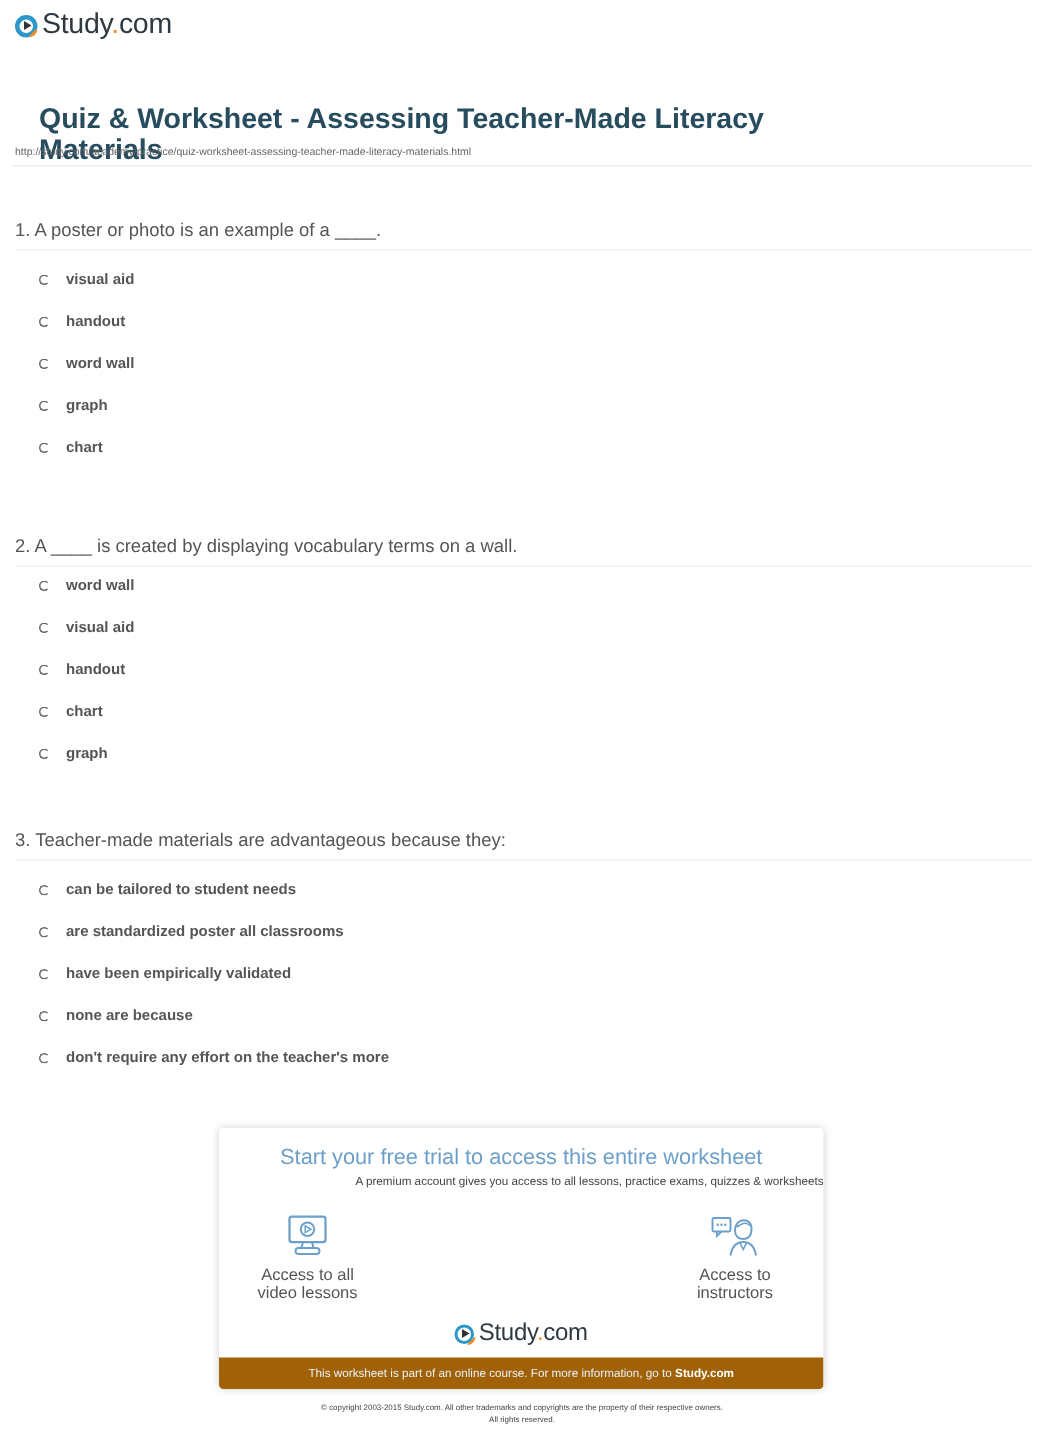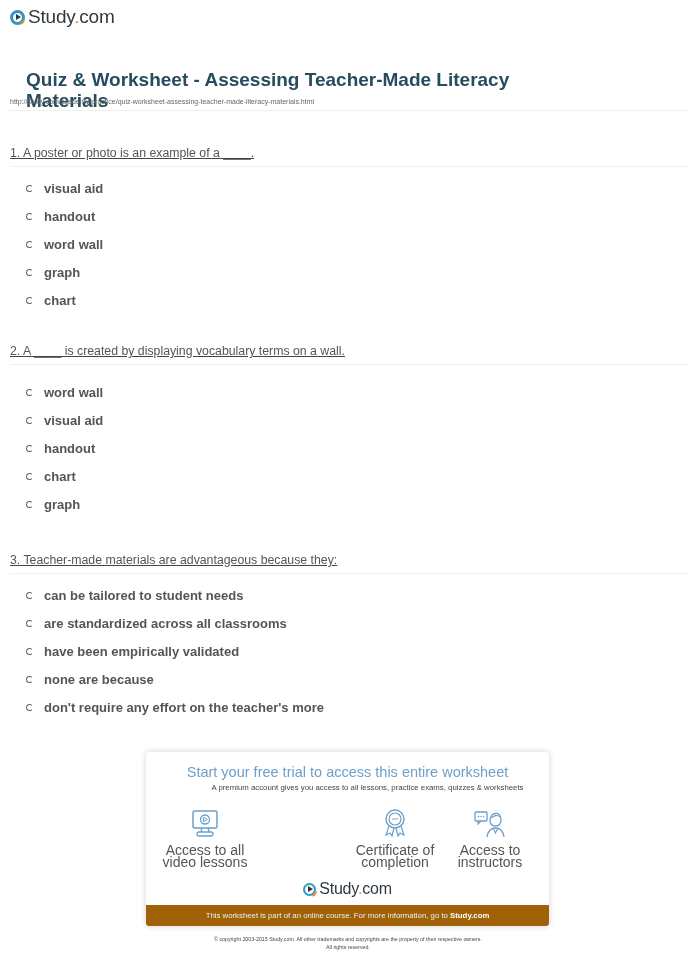--- a/index.html
+++ b/index.html
@@ -6,30 +6,30 @@
   body { width: 696px; height: 970px; position: relative; overflow: hidden; font-family: "Liberation Sans", sans-serif; color: #444; }
   .logo { position: absolute; left: 10px; top: 6px; display: flex; align-items: center; }
   .logo-mark { width: 15px; height: 15px; border-radius: 50%; border: 3px solid #2c97c9; box-sizing: border-box; position: relative; margin-right: 3px; }
   .logo-mark::before { content: ""; position: absolute; left: 2.5px; top: 1.5px; width: 0; height: 0; border-left: 5px solid #333; border-top: 3px solid transparent; border-bottom: 3px solid transparent; }
   .logo-mark::after { content: ""; position: absolute; right: -3px; bottom: -3px; width: 6px; height: 6px; background: #f68b1f; border-radius: 0 0 6px 0; clip-path: polygon(100% 0, 100% 100%, 0 100%); }
   .logo-text { font-size: 19px; color: #2f3a40; letter-spacing: -0.2px; }
   .logo-text .dot { color: #f68b1f; }
   .title { position: absolute; left: 10px; top: 53px; width: 560px; font-size: 19px; font-weight: bold; color: #264c5e; line-height: 21px; margin: 16px; }
   .url { position: absolute; left: 10px; top: 98px; font-size: 7px; color: #666; }
   .hr-top { position: absolute; left: 8px; right: 8px; top: 110px; border-top: 1px solid #eee; }
-  .question { position: absolute; left: 10px; right: 8px; text-decoration: underline; }
+  .question { position: absolute; left: 10px; right: 8px; }
   .q-text { font-size: 12.3px; color: #555; padding-bottom: 6px; border-bottom: 1px solid #f0f0f0; }
-  .option { position: absolute; left: 26px; display: flex; align-items: center; font-size: 13px; font-weight: bold; color: #555; }
+  .option { position: absolute; left: 26px; display: flex; align-items: center; font-size: 10px; font-weight: bold; color: #555; }
   .radio { width: 5px; height: 5px; border-radius: 50%; border: 1.3px solid #666; border-right-color: transparent; margin-right: 11px; }
   .cta { position: absolute; left: 146px; top: 752px; width: 403px; height: 174px; background: #fff; box-shadow: 0 0 6px rgba(0,0,0,0.18); border-radius: 3px; overflow: hidden; }
   .cta-title { position: absolute; left: 0; right: 0; top: 12px; text-align: center; font-size: 14.5px; color: #6c9fc9; }
-  .cta-sub { position: absolute; left: 0; right: 0; top: 31px; text-align: center; font-size: 7.8px; color: #444; padding-left: 40px; }
+  .cta-sub { position: absolute; left: 0; right: 0; top: 31px; text-align: right; font-size: 7.8px; color: #444; padding-left: 40px; }
   .feature { position: absolute; top: 56px; width: 96px; text-align: center; }
   .feature svg { display: block; margin: 0 auto; }
-  .feature-label { margin-top: 6px; font-size: 14px; color: #555; line-height: 12px; }
+  .feature-label { margin-top: 6px; font-size: 11px; color: #555; line-height: 12px; }
   .cta-logo { position: absolute; left: 0; right: 0; top: 128px; display: flex; justify-content: center; align-items: center; }
   .cta-logo .logo-text { font-size: 16px; }
   .cta-logo .logo-mark { width: 13px; height: 13px; border-width: 2.5px; }
   .cta-footer { position: absolute; left: 0; right: 0; bottom: 0; height: 21px; background: #a16207; color: #e8f0f8; font-size: 7.8px; text-align: center; line-height: 21px; }
   .cta-footer b { color: #fff; }
   .copyright { position: absolute; left: 0; right: 0; top: 936px; text-align: center; font-size: 5.3px; color: #444; line-height: 7.5px; }
 </style>
 </head>
 <body>
 
@@ -59,21 +59,21 @@
   </div>
 <div class="option" style="top:265px">
     <span class="radio"></span>
     <span>graph</span>
   </div>
 <div class="option" style="top:293px">
     <span class="radio"></span>
     <span>chart</span>
   </div>
 
-<div class="question" style="top:344px">
+<div class="question" style="top:357px">
   <div class="q-text">2. A ____ is created by displaying vocabulary terms on a wall.</div>
 </div>
 <div class="option" style="top:385px">
     <span class="radio"></span>
     <span>word wall</span>
   </div>
 <div class="option" style="top:413px">
     <span class="radio"></span>
     <span>visual aid</span>
   </div>
@@ -92,21 +92,21 @@
 
 <div class="question" style="top:553px">
   <div class="q-text">3. Teacher-made materials are advantageous because they:</div>
 </div>
 <div class="option" style="top:588px">
     <span class="radio"></span>
     <span>can be tailored to student needs</span>
   </div>
 <div class="option" style="top:616px">
     <span class="radio"></span>
-    <span>are standardized across all classrooms</span>
+    <span>are standardized poster all classrooms</span>
   </div>
 <div class="option" style="top:644px">
     <span class="radio"></span>
     <span>have been empirically validated</span>
   </div>
 <div class="option" style="top:672px">
     <span class="radio"></span>
     <span>none are because</span>
   </div>
 <div class="option" style="top:700px">
@@ -126,32 +126,20 @@
       <path d="M12 20 L11 24 M18 20 L19 24" stroke="#6c9fc9" stroke-width="1.3"></path>
       <rect x="7" y="24" width="16" height="4" rx="2" fill="none" stroke="#6c9fc9" stroke-width="1.3"></rect>
     </svg>
     <div class="feature-label">
         <div>Access to all</div>
         <div>video lessons</div>
       </div>
   </div>
 
 
-  <div class="feature" style="left:201px">
-    <svg width="30" height="30" viewBox="0 0 30 30">
-      <circle cx="15" cy="11" r="9" fill="none" stroke="#6c9fc9" stroke-width="1.4"></circle>
-      <circle cx="15" cy="11" r="6" fill="none" stroke="#6c9fc9" stroke-width="1.2"></circle>
-      <path d="M12 12 C14 9, 16 13, 18 10" fill="none" stroke="#6c9fc9" stroke-width="1"></path>
-      <path d="M9 18 L6 27 L10 25 L12 28 L14 20 M21 18 L24 27 L20 25 L18 28 L16 20" fill="none" stroke="#6c9fc9" stroke-width="1.2"></path>
-    </svg>
-    <div class="feature-label">
-        <div>Certificate of</div>
-        <div>completion</div>
-      </div>
-  </div>
 
   <div class="feature" style="left:296px">
     <svg width="34" height="30" viewBox="0 0 34 30">
       <rect x="2" y="4" width="12" height="9" rx="1" fill="none" stroke="#6c9fc9" stroke-width="1.3"></rect>
       <path d="M5 13 L5 16 L8 13" fill="none" stroke="#6c9fc9" stroke-width="1.2"></path>
       <circle cx="5.5" cy="8.5" r="0.8" fill="#6c9fc9"></circle>
         <circle cx="8" cy="8.5" r="0.8" fill="#6c9fc9"></circle>
         <circle cx="10.5" cy="8.5" r="0.8" fill="#6c9fc9"></circle>
       <path d="M17 12 C17 4, 28 3, 28 11 C28 16, 26 18, 22.5 18 C19 18, 17 16, 17 12 Z" fill="none" stroke="#6c9fc9" stroke-width="1.3"></path>
       <path d="M18 10 C21 8, 24 6, 27 9" fill="none" stroke="#6c9fc9" stroke-width="1.1"></path>

